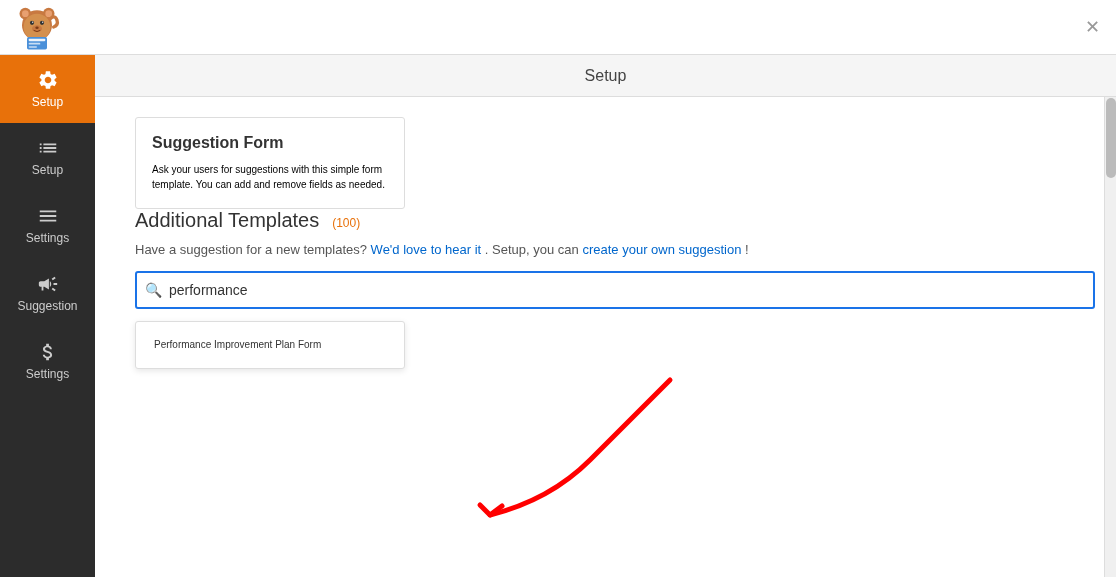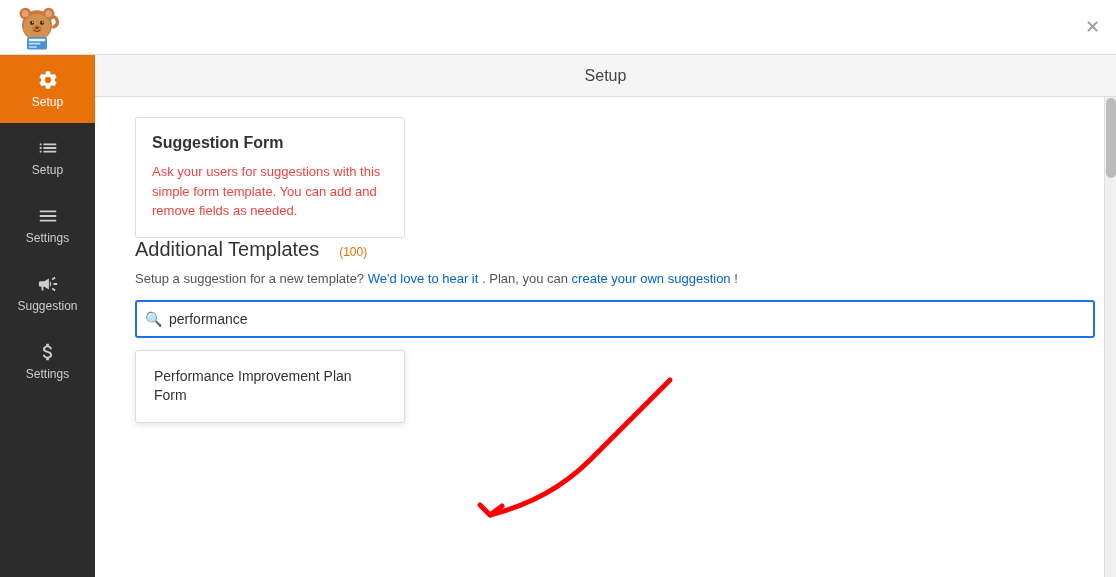--- a/index.html
+++ b/index.html
@@ -113,33 +113,33 @@
       border-radius: 3px;
       padding: 16px;
     }
     .template-card-title {
       font-size: 16px;
       font-weight: bold;
       color: #333;
       margin-bottom: 10px;
     }
     .template-card-desc {
-      font-size: 13px;
-      color: #ef4444;
+      font-size: 10px;
+      color: #000000;
       line-height: 1.5;
     }
 
     
     .section-heading {
       font-size: 20px;
       color: #333;
       margin-bottom: 10px;
       display: flex;
       align-items: baseline;
-      gap: 20px;
+      gap: 13px;
     }
     .section-count {
       font-size: 12px;
       color: #e8710a;
     }
     .suggestion-text {
       font-size: 13px;
       color: #555;
       margin-bottom: 14px;
     }
@@ -176,21 +176,21 @@
     
     .search-dropdown {
       width: 270px;
       border: 1px solid #ddd;
       border-radius: 3px;
       background: #fff;
       box-shadow: 0 2px 6px rgba(0,0,0,0.1);
     }
     .search-result-item {
       padding: 16px 18px;
-      font-size: 14px;
+      font-size: 10px;
       color: #333;
       cursor: pointer;
       line-height: 1.4;
     }
 
     
     .arrow-svg {
       position: absolute;
       top: 360px;
       left: 350px;
@@ -302,23 +302,23 @@
     <div class="template-card-title">Suggestion Form</div>
     <div class="template-card-desc">Ask your users for suggestions with this simple form template. You can add and remove fields as needed.</div>
   </div>
 
   <div class="section-heading">
     <span>Additional Templates</span>
     <span class="section-count">(100)</span>
   </div>
 
   <div class="suggestion-text">
-    <span>Setup a suggestion for a new template?</span>
+    <span>Have a suggestion for a new templates?</span>
     <a href="#">We'd love to hear it</a>
-    <span>. Plan, you can</span>
+    <span>. Setup, you can</span>
     <a href="#">create your own suggestion</a>
     <span>!</span>
   </div>
 
   <div class="search-wrapper">
     <span class="search-icon-wrap">🔍</span>
     <input type="text" class="search-input" value="performance" style="">
   </div>
 
   <div class="search-dropdown">

